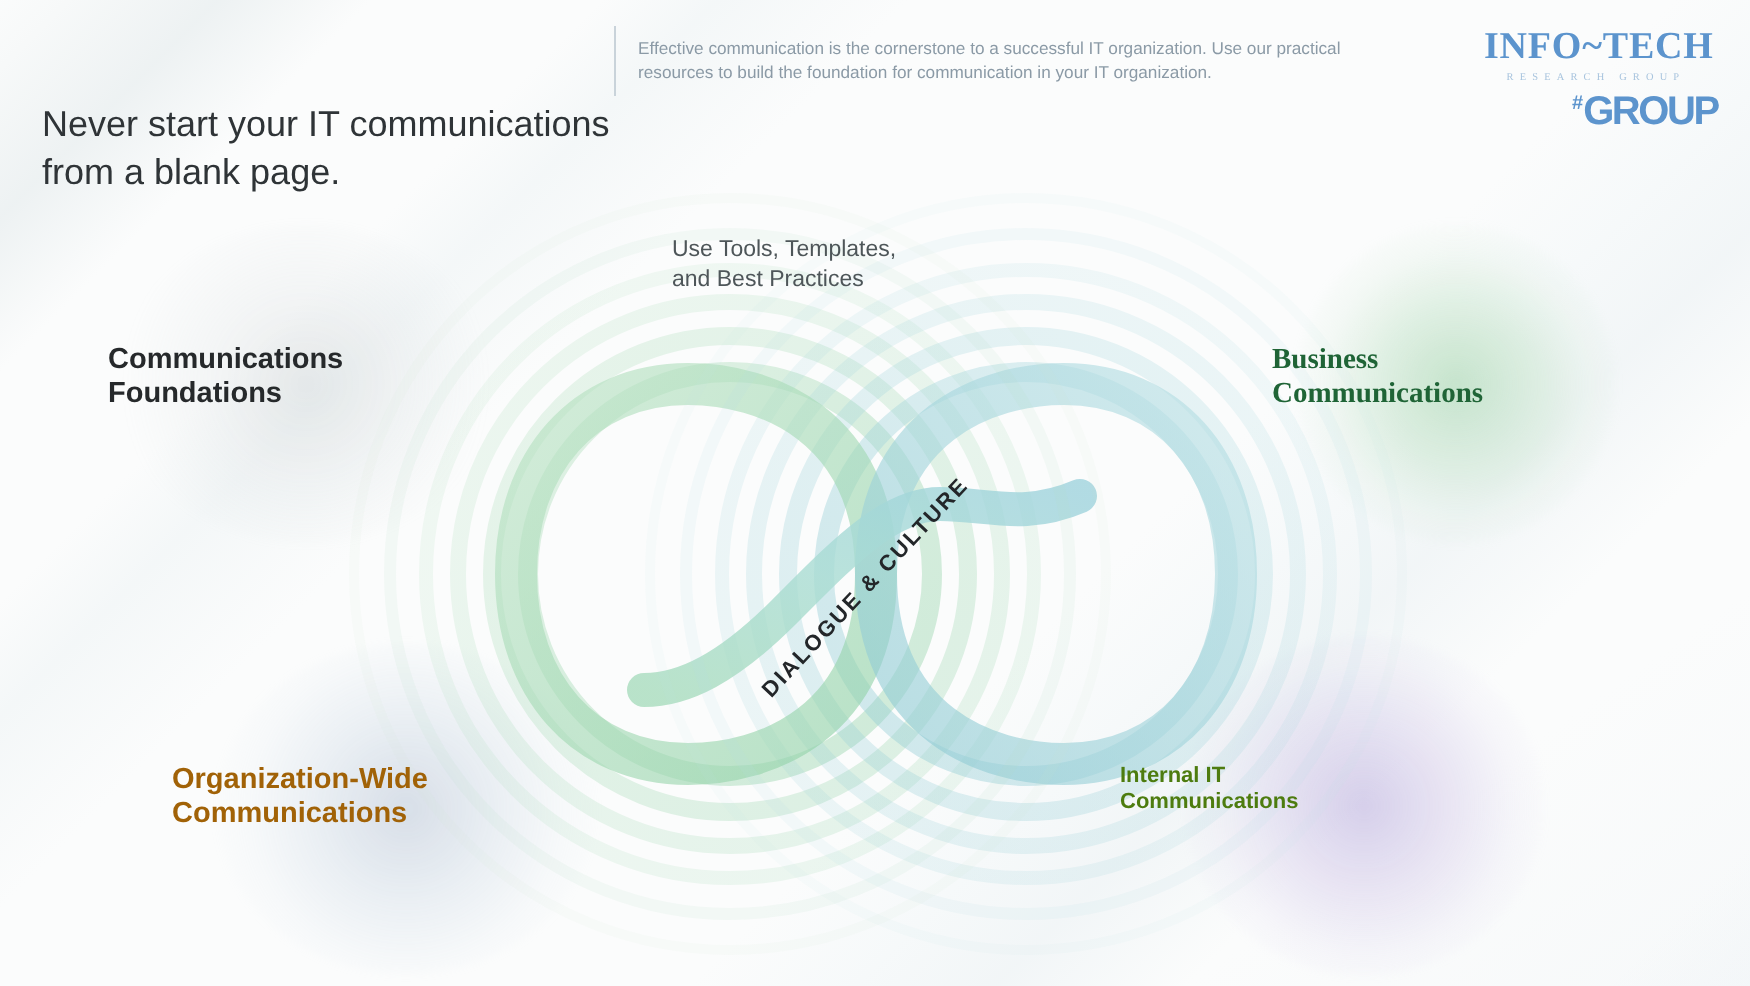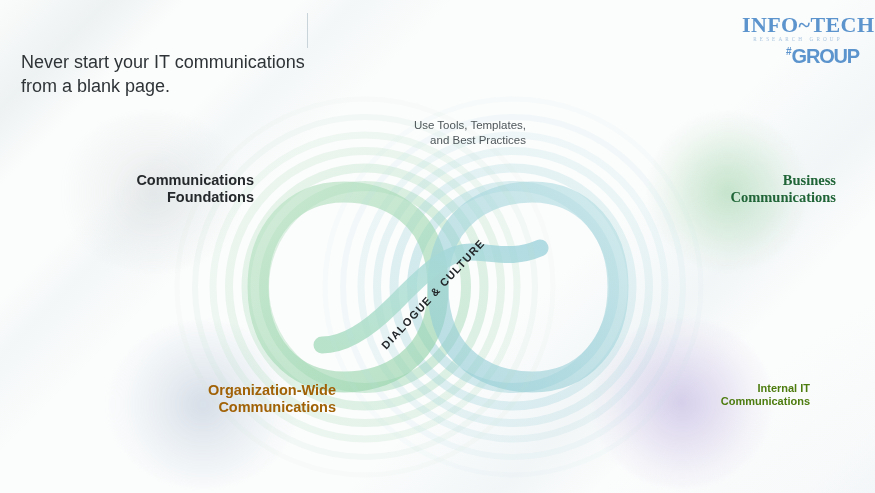--- a/index.html
+++ b/index.html
@@ -111,39 +111,39 @@
     position:absolute; left:319px; top:18px; width:372px;
     font-size:8.6px; line-height:1.45; color:#8b9aa6; font-weight:400;
   }
 
   
   .logo-wrap { position:absolute; left:736px; top:14px; width:122px; height:56px; }
   .logo-itech {
     position:absolute; left:6px; top:0; width:112px;
     text-align:center;
     font-family:"Liberation Serif", serif;
-    font-size:22px; font-weight:700; letter-spacing:0.4px;
+    font-size:19px; font-weight:700; letter-spacing:0.4px;
     color:#5c94cd; line-height:1;
   }
   .logo-sub {
     position:absolute; left:6px; top:22px; width:112px;
     text-align:center;
     font-family:"Liberation Serif", serif;
     font-size:5.2px; letter-spacing:3.1px; color:#a8c4de; font-weight:400;
   }
   .logo-itrg {
     position:absolute; left:50px; top:32px;
     font-size:20px; font-weight:700; letter-spacing:-1.2px;
     color:#5c94cd; line-height:1;
   }
   .logo-itrg .hash { font-size:10px; vertical-align:super; letter-spacing:0; }
 
   
   .lbl {
-    position:absolute; text-align:right; font-weight:700;
+    position:absolute; text-align:left; font-weight:700;
     line-height:1.2; white-space:pre-line;
   }
   .lbl-top    { left:336px; top:118px; width:190px; font-size:11.5px; font-weight:400; color:#4e5659; line-height:1.33; }
   .lbl-cf     { left:54px;  top:172px; width:200px; font-size:14.5px; color:#26292b; }
   .lbl-bc     { left:636px; top:172px; width:200px; font-size:14.5px; color:#1f6436;font-family:Liberation Serif, serif; }
   .lbl-owc    { left:86px;  top:382px; width:250px; font-size:14.5px; color:#a16207; }
   .lbl-iitc   { left:560px; top:382px; width:250px; font-size:11px; color:#4d7c0f; }
 
   .lbl-dialogue {
     position:absolute; left:333px; top:288px; width:200px;
@@ -231,20 +231,21 @@
     </g>
   </svg>
 
   <div class="header">
 
     <div class="subtitle">Never start your IT communications
 from a blank page.</div>
 
     <div class="divider"></div>
 
+    <div class="blurb">Effective communication is the cornerstone to a successful IT organization. Use our practical resources to build the foundation for communication in your IT organization.</div>
 
     <div class="logo-wrap">
       <div class="logo-itech">INFO~TECH</div>
       <div class="logo-sub">RESEARCH GROUP</div>
       <div class="logo-itrg"><span class="hash">#</span><span>GROUP</span></div>
     </div>
   </div>
 
   <div class="lbl lbl-top">Use Tools, Templates,
 and Best Practices</div>

